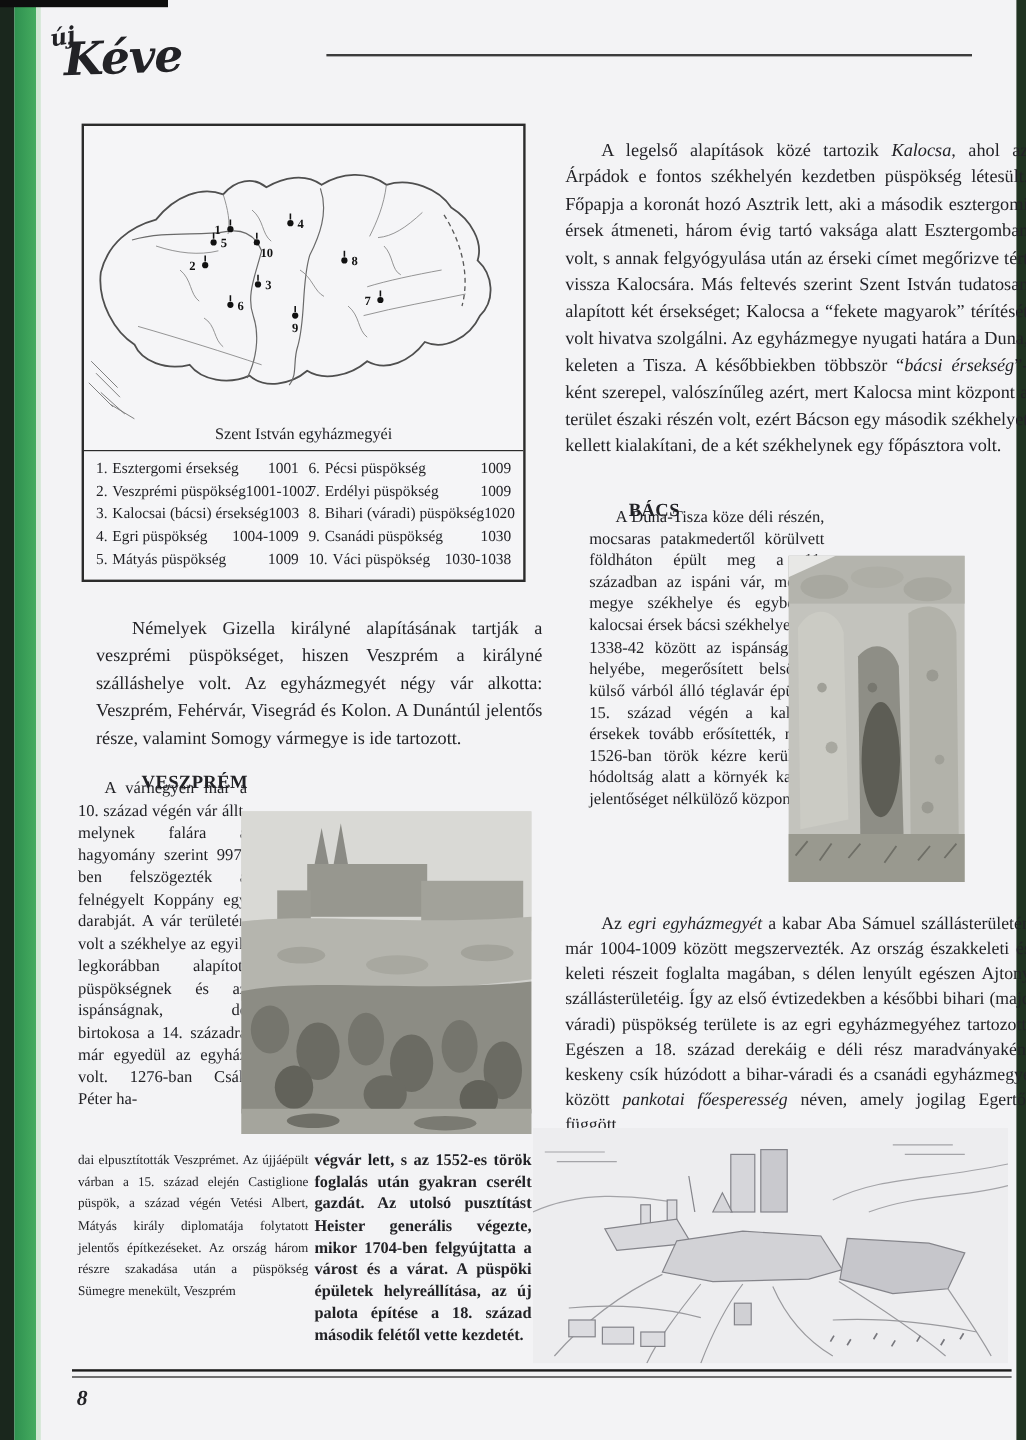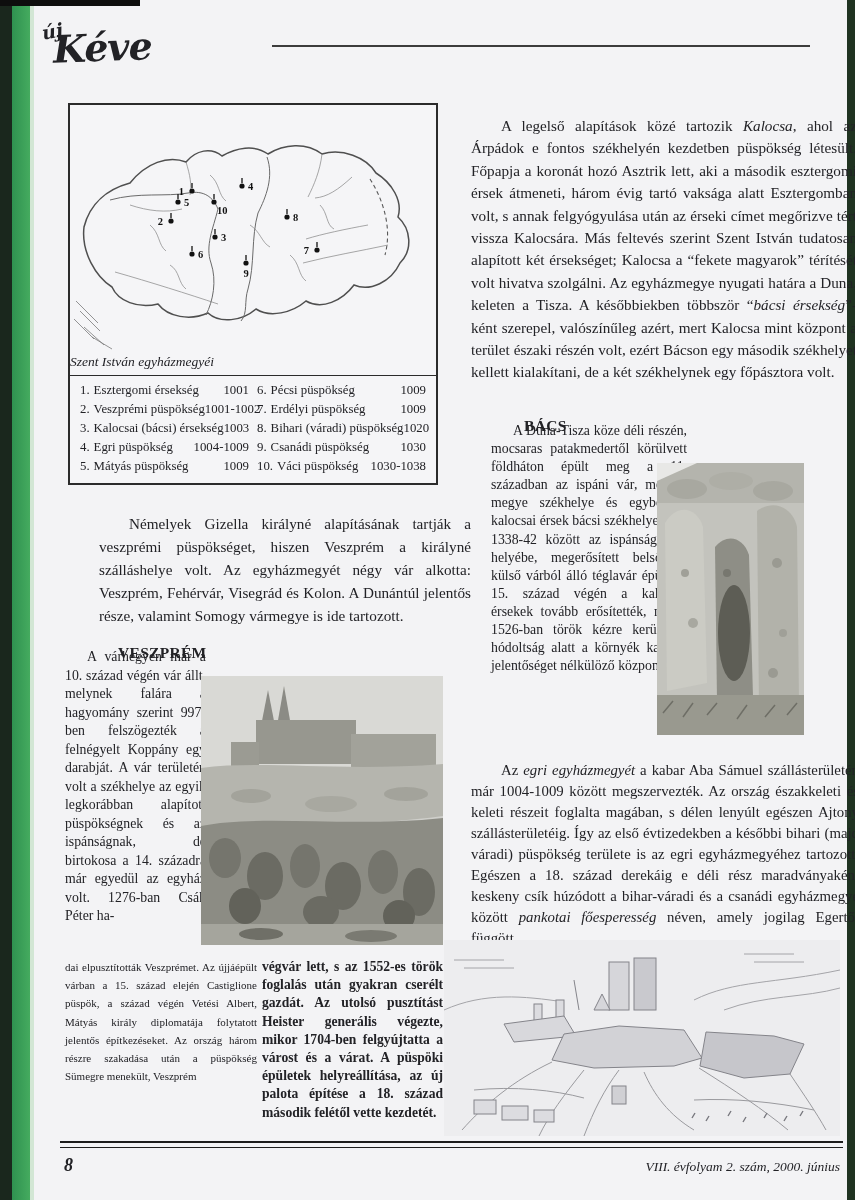--- a/index.html
+++ b/index.html
@@ -20,32 +20,32 @@
   .logo-prefix { position:absolute; left:0; top:2px; font-family:"DejaVu Serif", serif;
     font-style:italic; font-weight:bold; font-size:19px; transform:rotate(-10deg); }
   .logo-name { position:absolute; left:11px; top:7px; font-family:"DejaVu Serif", serif;
     font-style:italic; font-weight:bold; font-size:38px; letter-spacing:-1px; transform:rotate(-2deg); }
   .header-rule { position:absolute; left:272px; top:45px; width:538px; border-top:2px solid #3c3c3c; }
 
   
   .map-figure { position:absolute; left:68px; top:103px; width:370px; height:382px;
     border:2px solid #2b2b2b; background:#f5f5f7; box-sizing:border-box; margin:0; }
   .map-svg { display:block; width:366px; height:246px; }
-  .map-caption { font-style:italic; font-size:13.5px; height:22px; line-height:22px; }
+  .map-caption { text-align:center; font-size:13.5px; height:22px; line-height:22px; }
   .legend { display:flex; border-top:1.5px solid #2b2b2b; padding:5px 6px 0 6px; font-size:12.8px; margin-top:2px; }
   .legend-col { width:50%; padding:0 4px; box-sizing:border-box; }
   .lrow { display:flex; line-height:19px; white-space:nowrap; }
   .lnum { margin-right:4px; }
   .lyear { margin-left:auto; }
 
   
   .para { position:absolute; margin:16px; text-align:justify; }
   .it { font-style:italic; }
   .kalocsa { left:455px; top:99px;  width:386px; font-size:15.2px; line-height:22.4px; text-indent:30px; }
-  .gizella { left:83px;  top:496px; width:372px; font-size:15.2px; line-height:23px;   text-indent:30px; }
+  .gizella { left:64px;  top:496px; width:372px; font-size:15.2px; line-height:23px;   text-indent:30px; }
   .egri    { left:455px; top:744px; width:388px; font-size:14.8px; line-height:21px;   text-indent:30px; }
 
   .sec-head { position:absolute; margin:18px; font-size:15.5px; font-weight:bold; letter-spacing:.3px; }
   .veszprem-head { left:100px; top:626px;text-align:center; }
   .bacs-head     { left:506px; top:399px; }
 
   .col { position:absolute; text-align:justify; }
   .veszprem-col1 { left:65px;  top:648px; width:141px; font-size:13.8px; line-height:18.5px; text-indent:22px; }
   .veszprem-col2 { left:65px;  top:958px; width:192px; font-size:11px; line-height:18.2px; }
   .veszprem-col3 { left:262px; top:958px; width:181px; font-size:13.6px; line-height:18.2px;font-weight:bold; }
@@ -323,15 +323,14 @@
     <rect x="58" y="166" width="26" height="14" fill="#dcdce0" stroke="#84848a"></rect>
     <rect x="90" y="170" width="20" height="12" fill="#dcdce0" stroke="#84848a"></rect>
     <rect x="168" y="146" width="14" height="18" fill="#d0d0d4" stroke="#84848a"></rect>
     <g stroke="#77777d" stroke-width="1.4">
       <path d="M248,178 l3,-5 M262,181 l3,-5 M284,176 l3,-5 M299,182 l3,-5 M320,178 l3,-5 M340,181 l3,-5 M356,176 l3,-5"></path>
     </g>
   </svg>
 
   <div class="footer-rule"></div>
   <div class="page-number">8</div>
-  <div class="issue-line">VIII. évfolyam 2. szám, 2000. június</div>
 
 </div>
 
 </body></html>

